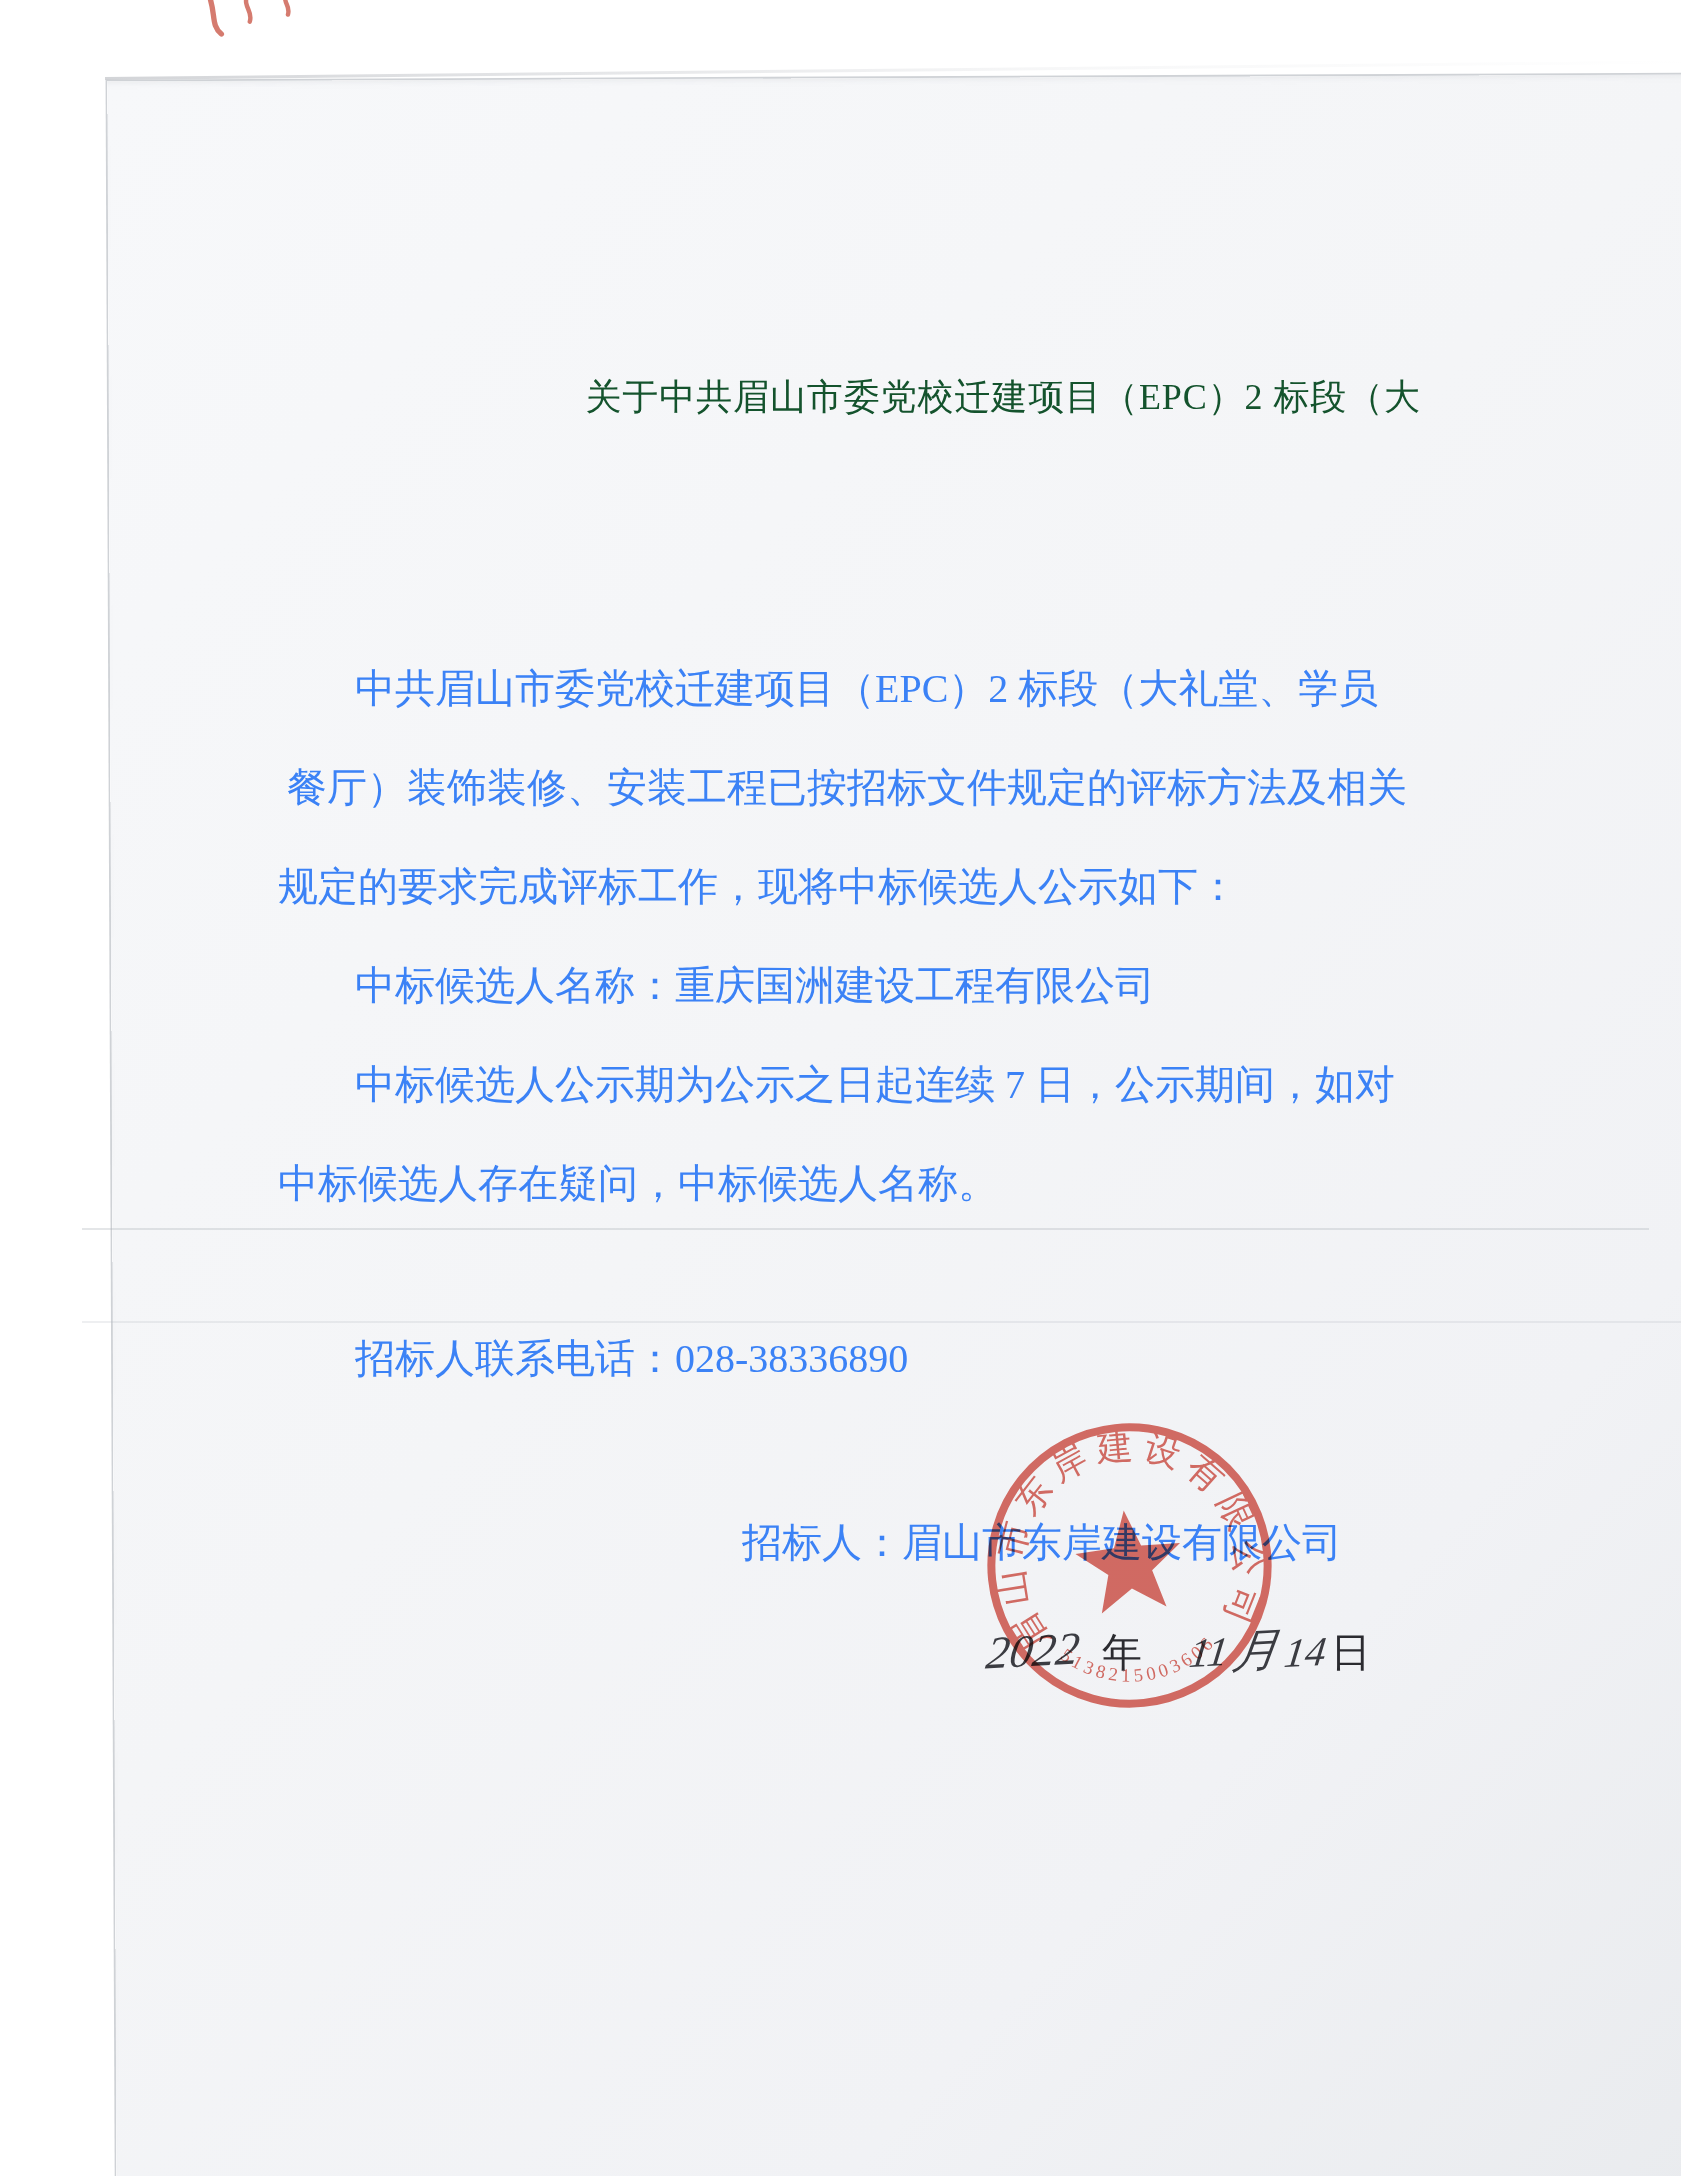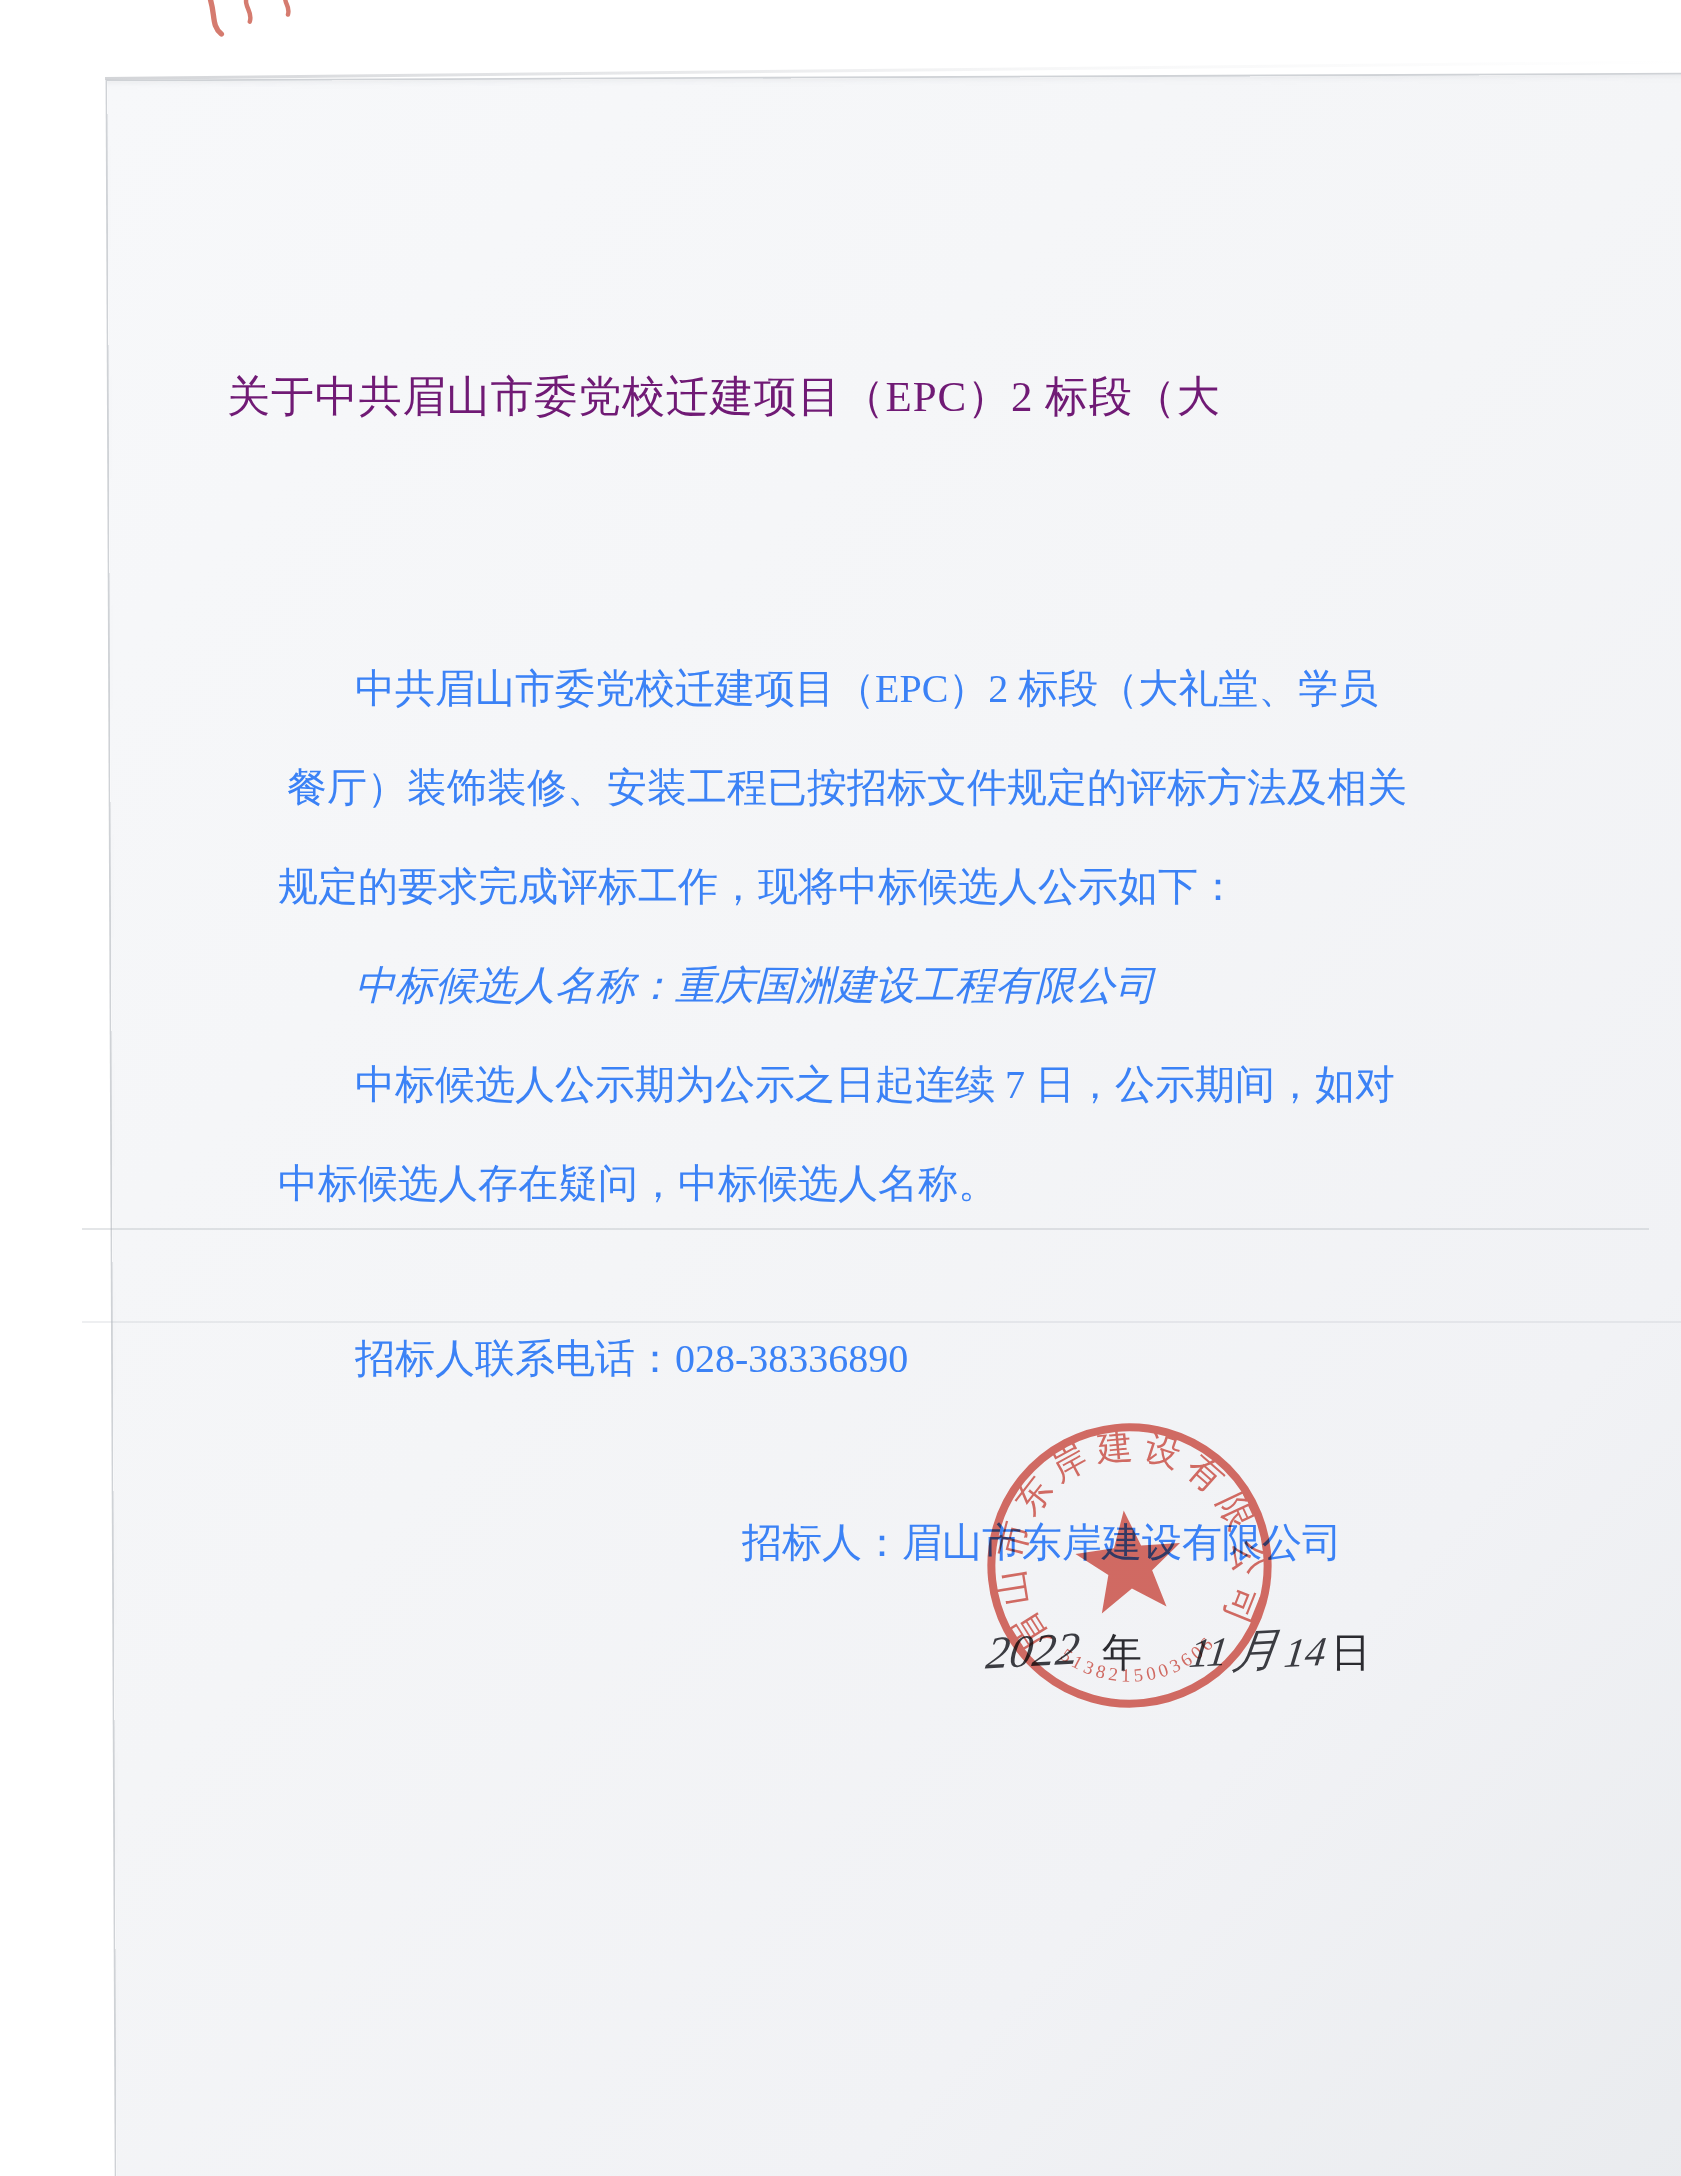--- a/index.html
+++ b/index.html
@@ -21,30 +21,30 @@
     background:linear-gradient(90deg,rgba(175,178,184,.55),rgba(200,203,208,.15) 60%,rgba(210,212,216,0));
     transform:rotate(-0.6deg);transform-origin:left center;
   }
   
   .scanline{position:absolute;height:1.8px;background:rgba(170,176,184,.32);}
   .scanline.l1{left:82px;top:1228px;width:1567px;}
   .scanline.l2{left:82px;top:1321px;width:1600px;background:rgba(176,182,190,.22);}
   
   .title{
     position:absolute;left:227px;top:355px;width:1194px;
-    text-align:left;font-size:43px;line-height:84px;letter-spacing:0.9px;
-    color:#701a75;
+    text-align:right;font-size:36px;line-height:84px;letter-spacing:0.9px;
+    color:#14532d;
   }
   .bline{
     position:absolute;white-space:nowrap;font-size:40px;line-height:55px;color:#3b82f6;
   }
   .b-l{left:278px;}
   .b-ind{left:355px;}
   .y1{top:661px;} .y2{top:760px;margin-left:9px;} .y3{top:859px;}
-  .y4{top:958px;font-style:italic;} .y5{top:1057px;} .y6{top:1156px;}
+  .y4{top:958px;} .y5{top:1057px;} .y6{top:1156px;}
   .contact{top:1331px;left:355px;text-align:center;}
   .signature{top:1515px;left:715px;margin-left:27px;}
   .dateline{
     position:absolute;top:1620px;left:987px;white-space:nowrap;
     font-size:40px;color:#2b2b30;
   }
   .dateline .hand{
     display:inline-block;font-style:italic;
     font-size:46px;color:#3b3c42;
     transform:skewX(-10deg) rotate(-3deg);

